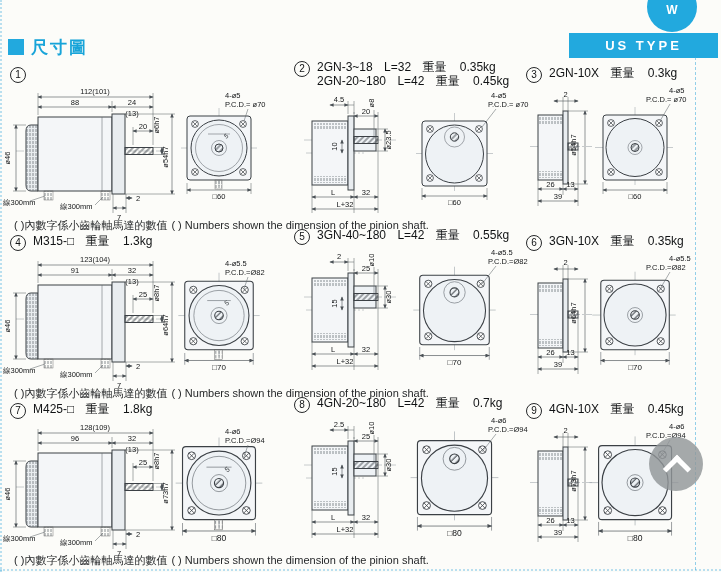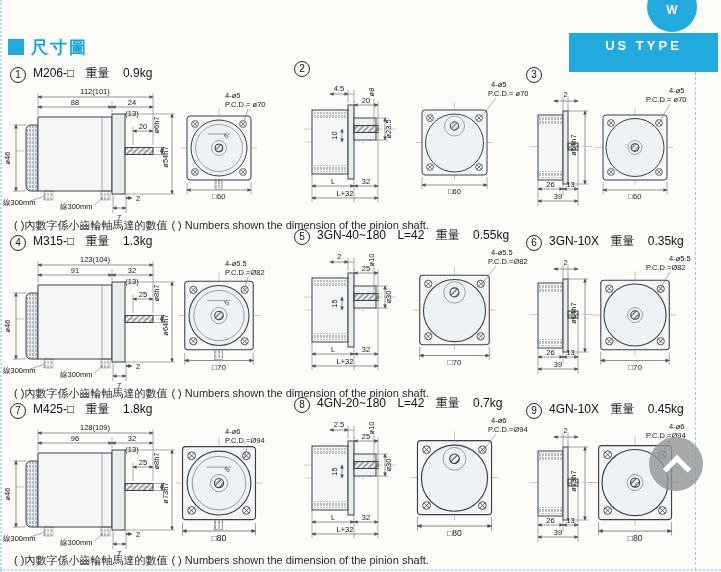--- a/index.html
+++ b/index.html
@@ -10,21 +10,21 @@
   .edge-left{position:absolute;left:0;top:0;height:572px;border-left:2px dotted rgba(60,170,220,.35);}
   .edge-right{position:absolute;left:695px;top:57px;height:513px;border-left:1.5px dashed rgba(60,170,220,.55);}
   .edge-bottom{position:absolute;left:0;top:569px;width:721px;border-top:2px dotted rgba(60,170,220,.35);}
   
   .badge{position:absolute;left:647px;top:-18px;width:50px;height:50px;border-radius:50%;background:#22a9de;z-index:4;}
   .badge span{position:absolute;left:50%;top:21px;transform:translateX(-50%);color:#fff;font-weight:bold;font-size:12px;}
   
   .h-bullet{position:absolute;left:8px;top:39px;width:16px;height:16px;background:#22a9de;}
   .h-zh{position:absolute;left:31px;top:36px;font-size:17px;font-weight:bold;color:#18a4d9;letter-spacing:2px;text-align:right;}
   .h-en{position:absolute;left:92px;top:37px;font-size:16px;font-weight:bold;font-style:italic;color:#18a4d9;}
-  .banner{position:absolute;left:569px;top:33px;width:149px;height:39px;background:#22a9de;color:#fff;
+  .banner{position:absolute;left:569px;top:33px;width:149px;height:25px;background:#22a9de;color:#fff;
           font-weight:bold;font-size:13px;letter-spacing:3px;text-align:center;line-height:25px;}
   
   .cell{position:absolute;}
   .hdr{display:flex;align-items:flex-start;font-size:12px;color:#101214;line-height:14px;}
   .m-hdr{padding:6px 0 2px 8px;}
   .g-hdr{padding:2px 0 2px 4px;}
   .num{flex:0 0 auto;display:inline-flex;width:14px;height:14px;border:1.2px solid #26282a;border-radius:50%;
        font-size:10px;align-items:center;justify-content:center;margin-right:7px;margin-top:1px;}
   .g-lines{display:flex;flex-direction:column;}
   .t-line span{margin-right:8px;}
@@ -83,25 +83,20 @@
     <span>W</span>
   </div>
 
   <div class="h-bullet"></div>
   <div class="h-zh">尺寸圖</div>
   <div class="banner">US TYPE</div>
 
   <div class="cell r1" style="left:2px;top:60px;width:288px">
   <div class="hdr m-hdr">
     <span class="num">1</span>
-    <span class="t-line">
-      <span class="mdl">M206-□</span>
-      <span class="wl">重量</span>
-      <span class="wv">0.9kg</span>
-    </span>
   </div>
   <svg class="draw" width="288" height="140" viewBox="0 0 288 140">
     <g>
       <line class="cl" x1="14" y1="66" x2="164" y2="66"></line>
       <path class="sh f1" d="M36 40 L29 40 Q24 40 24 46 L24 100 Q24 106 29 106 L36 106 Z"></path>
       <path class="stp2b" d="M36 40 L29 40 Q24 40 24 46 L24 100 Q24 106 29 106 L36 106 Z"></path>
       <rect class="sh f2" x="36" y="32" width="74" height="74"></rect>
       <line class="ext" x1="100" y1="32" x2="100" y2="106"></line>
       <rect class="sh f1" x="110" y="29" width="13" height="80"></rect>
       <rect class="sh hat" x="123" y="62.5" width="28" height="7"></rect>
@@ -170,20 +165,34 @@
     <g>
       <text class="dt" x="223" y="13">4-ø5</text>
       <text class="dt" x="223" y="22">P.C.D.= ø70</text>
       <line class="ldr" x1="246" y1="24" x2="242" y2="36"></line>
     </g>
   </svg>
 </div>
   <div class="cell r1" style="left:290px;top:58px;width:250px">
   <div class="hdr g-hdr">
     <span class="num">2</span>
+    <span class="g-lines">
+      <span class="t-line">
+        <span class="mdl">2GN-3~18</span>
+        <span class="len">L=32</span>
+        <span class="wl">重量</span>
+        <span class="wv">0.35kg</span>
+      </span>
+      <span class="t-line">
+        <span class="mdl">2GN-20~180</span>
+        <span class="len">L=42</span>
+        <span class="wl">重量</span>
+        <span class="wv">0.45kg</span>
+      </span>
+    </span>
   </div>
   <svg class="draw" width="250" height="140" viewBox="0 0 250 140">
     <g>
       <line class="cl" x1="14" y1="50" x2="106" y2="50"></line>
       <line class="cl" x1="16" y1="63" x2="74" y2="63"></line>
       <rect class="sh f2" x="22" y="31" width="36" height="64"></rect>
       <rect class="stp2b" x="23" y="33" width="34" height="7"></rect>
       <rect class="stp2b" x="23" y="86" width="34" height="7"></rect>
       <rect class="sh f1" x="58" y="26" width="6" height="74"></rect>
       <rect class="sh f3" x="64" y="39" width="22" height="22"></rect>
@@ -238,20 +247,25 @@
     <g>
       <text class="dt" x="201" y="8">4-ø5</text>
       <text class="dt" x="198" y="17">P.C.D.= ø70</text>
       <line class="ldr" x1="206" y1="19" x2="192" y2="37"></line>
     </g>
   </svg>
 </div>
   <div class="cell r1" style="left:518px;top:60px;width:203px">
   <div class="hdr m-hdr">
     <span class="num">3</span>
+    <span class="t-line">
+      <span class="mdl">2GN-10X</span>
+      <span class="wl">重量</span>
+      <span class="wv">0.3kg</span>
+    </span>
   </div>
   <svg class="draw" width="203" height="140" viewBox="0 0 203 140">
     <g>
       <line class="cl" x1="12" y1="61.5" x2="74" y2="61.5"></line>
       <rect class="sh f2" x="20" y="30" width="25" height="65"></rect>
       <rect class="stp2b" x="21" y="32" width="23" height="7"></rect>
       <rect class="stp2b" x="21" y="86" width="23" height="7"></rect>
       <rect class="sh f1" x="45" y="26" width="5" height="73"></rect>
       <rect class="sh hat" x="50" y="58" width="10" height="7"></rect>
       <g>

